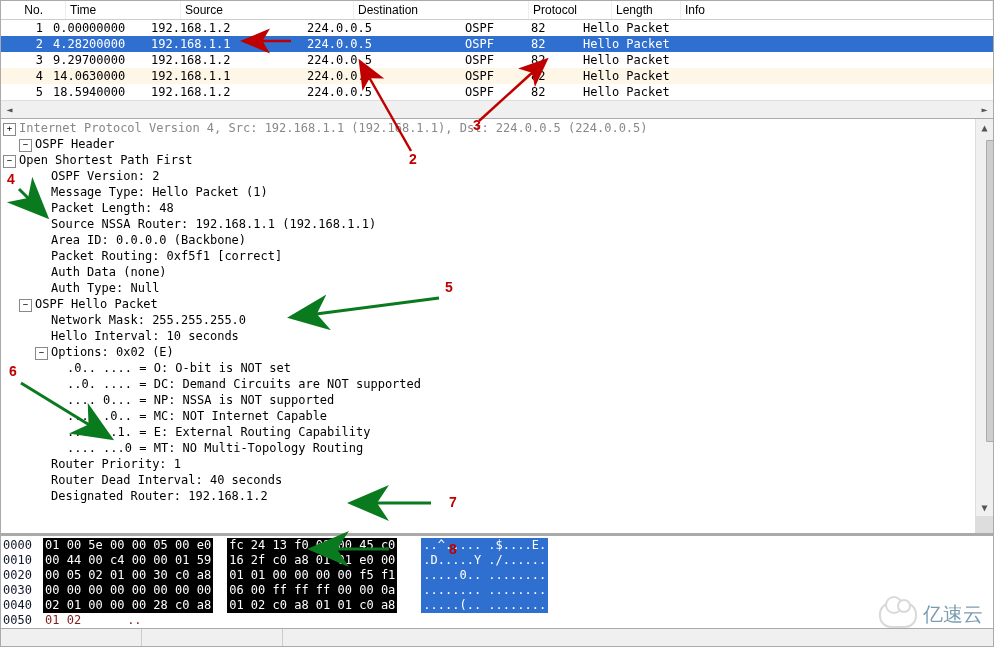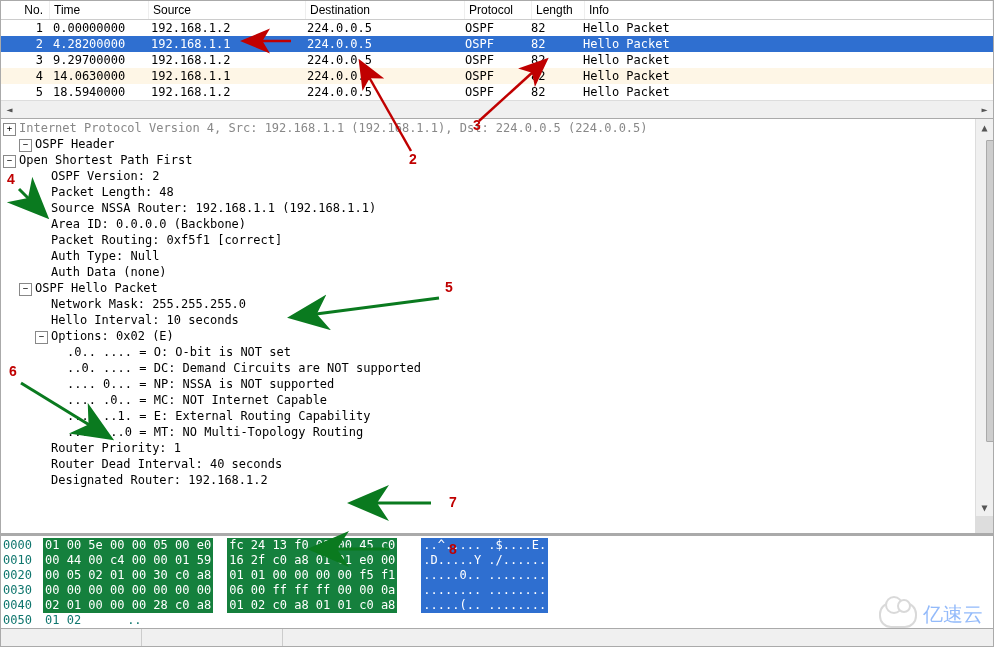--- a/index.html
+++ b/index.html
@@ -1,20 +1,20 @@
 <!DOCTYPE html>
 <html><head>
 <meta charset="utf-8">
 <style>
   html,body{margin:0;padding:0;font-family:"DejaVu Sans Mono","Lucida Console",Consolas,monospace;font-size:12px;color:#000;background:#fff;height:100%;overflow:hidden}
   .root{display:flex;flex-direction:column;height:647px;width:994px;position:relative;border:1px solid #aaa;box-sizing:border-box}
   
   .packet-list{flex:0 0 auto;overflow:hidden;border-bottom:1px solid #aaa}
   .pl-header{display:flex;background:#fff;border-bottom:1px solid #ccc;font-family:"Segoe UI",Arial,sans-serif;font-size:12px}
-  .pl-header>div{padding:2px 6px 2px 4px;border-right:1px solid #eee;white-space:nowrap}
+  .pl-header>div{padding:2px 22px 2px 4px;border-right:1px solid #eee;white-space:nowrap}
   .col-no{width:38px;text-align:right;padding-right:4px}
   .col-time{width:88px}
   .col-src{width:146px}
   .col-dst{width:148px}
   .col-proto{width:56px}
   .col-len{width:42px;text-align:left}
   .col-info{flex:1}
   .pl-body{}
   .pl-row{display:flex;padding:0;line-height:16px;font-family:"DejaVu Sans Mono",Consolas,monospace}
   .pl-row>div{padding:0 6px 0 4px;white-space:nowrap;overflow:hidden}
@@ -29,36 +29,36 @@
   .tree-line{white-space:pre;line-height:16px;font-family:"DejaVu Sans Mono",Consolas,monospace}
   .tw{display:inline-block;width:11px;height:11px;border:1px solid #888;font-size:9px;line-height:9px;text-align:center;margin-right:3px;vertical-align:1px;background:#fff;color:#000}
   .ind1{padding-left:16px}
   .ind2{padding-left:32px}
   .ind3{padding-left:48px}
   .ind4{padding-left:64px}
   .cut{color:#888}
   
   .hex{flex:0 0 auto;height:90px;overflow:hidden;background:#fff;border-top:2px solid #aaa;padding:2px 0 0 2px}
   .hex-line{white-space:pre;font-family:"DejaVu Sans Mono",Consolas,monospace;line-height:15px}
-  .hex-off{display:inline-block;width:40px;color:#0f766e}
-  .hex-bytes{display:inline-block;background:#15803d;color:#fff;padding:0 2px}
+  .hex-off{display:inline-block;width:40px;color:#0f172a}
+  .hex-bytes{display:inline-block;background:#000000;color:#fff;padding:0 2px}
   .hex-gap{display:inline-block;width:14px}
   .hex-asc{display:inline-block;background:#2f6fd0;color:#fff;padding:0 2px}
-  .hex-bytes.plain,.hex-asc.plain{background:transparent;color:#0f766e}
+  .hex-bytes.plain,.hex-asc.plain{background:transparent;color:#7f1d1d}
   
   .status{flex:0 0 17px;border-top:1px solid #aaa;background:#f0f0f0;display:flex}
   .status>div{border-right:1px solid #ccc;width:140px;height:100%}
   
   .anno{position:absolute;pointer-events:none}
   .num{font-family:Arial,sans-serif;font-weight:bold;font-size:14px;color:#c00000}
   .vscroll{position:absolute;right:0;width:17px;background:#f0f0f0;border-left:1px solid #ddd;display:flex;flex-direction:column;align-items:center}
   .vs-arrow{width:17px;height:17px;display:flex;align-items:center;justify-content:center;color:#555;font-size:10px}
   .vs-thumb{width:13px;background:#cdcdcd;border:1px solid #aaa;border-radius:1px}
   svg.anno{overflow:visible}
-  .watermark{position:absolute;right:10px;bottom:18px;opacity:.55;font-family:"Microsoft YaHei",Arial,sans-serif;font-size:20px;color:#3b82f6;display:flex;align-items:center;gap:6px}
+  .watermark{position:absolute;right:10px;bottom:18px;opacity:.55;font-family:"Microsoft YaHei",Arial,sans-serif;font-size:20px;color:#0c4a6e;display:flex;align-items:center;gap:6px}
   .watermark .cloud{width:34px;height:22px;border:2px solid #bbb;border-radius:12px;position:relative}
   .watermark .cloud:before{content:"";position:absolute;width:14px;height:14px;border:2px solid #bbb;border-radius:50%;top:-8px;left:4px;background:#fff}
   .watermark .cloud:after{content:"";position:absolute;width:10px;height:10px;border:2px solid #bbb;border-radius:50%;top:-5px;right:4px;background:#fff}
 </style>
 </head>
 <body>
 <div class="root">
 
 <div class="packet-list">
   <div class="pl-header">
@@ -122,26 +122,27 @@
     <div class="sb-track"></div>
     <div class="sb-arrow">►</div>
   </div>
 </div>
 
 <div class="details" style="position:relative">
   <div class="tree-line cut"><span class="tw">+</span><span>Internet Protocol Version 4, Src: 192.168.1.1 (192.168.1.1), Dst: 224.0.0.5 (224.0.0.5)</span></div>
   <div class="tree-line ind1"><span class="tw">−</span><span>OSPF Header</span></div>
   <div class="tree-line"><span class="tw">−</span><span>Open Shortest Path First</span></div>
   <div class="tree-line ind3">OSPF Version: 2</div>
+  <div class="tree-line ind3">Message Type: Hello Packet (1)</div>
   <div class="tree-line ind3">Packet Length: 48</div>
   <div class="tree-line ind3">Source NSSA Router: 192.168.1.1 (192.168.1.1)</div>
   <div class="tree-line ind3">Area ID: 0.0.0.0 (Backbone)</div>
   <div class="tree-line ind3">Packet Routing: 0xf5f1 [correct]</div>
+  <div class="tree-line ind3">Auth Data (none)</div>
   <div class="tree-line ind3">Auth Type: Null</div>
-  <div class="tree-line ind3">Auth Data (none)</div>
   <div class="tree-line ind1"><span class="tw">−</span><span>OSPF Hello Packet</span></div>
   <div class="tree-line ind3">Network Mask: 255.255.255.0</div>
   <div class="tree-line ind3">Hello Interval: 10 seconds</div>
   <div class="tree-line ind2"><span class="tw">−</span><span>Options: 0x02 (E)</span></div>
   <div class="tree-line ind4">.0.. .... = O: O-bit is NOT set</div>
   <div class="tree-line ind4">..0. .... = DC: Demand Circuits are NOT supported</div>
   <div class="tree-line ind4">.... 0... = NP: NSSA is NOT supported</div>
   <div class="tree-line ind4">.... .0.. = MC: NOT Internet Capable</div>
   <div class="tree-line ind4">.... ..1. = E: External Routing Capability</div>
   <div class="tree-line ind4">.... ...0 = MT: NO Multi-Topology Routing</div>

